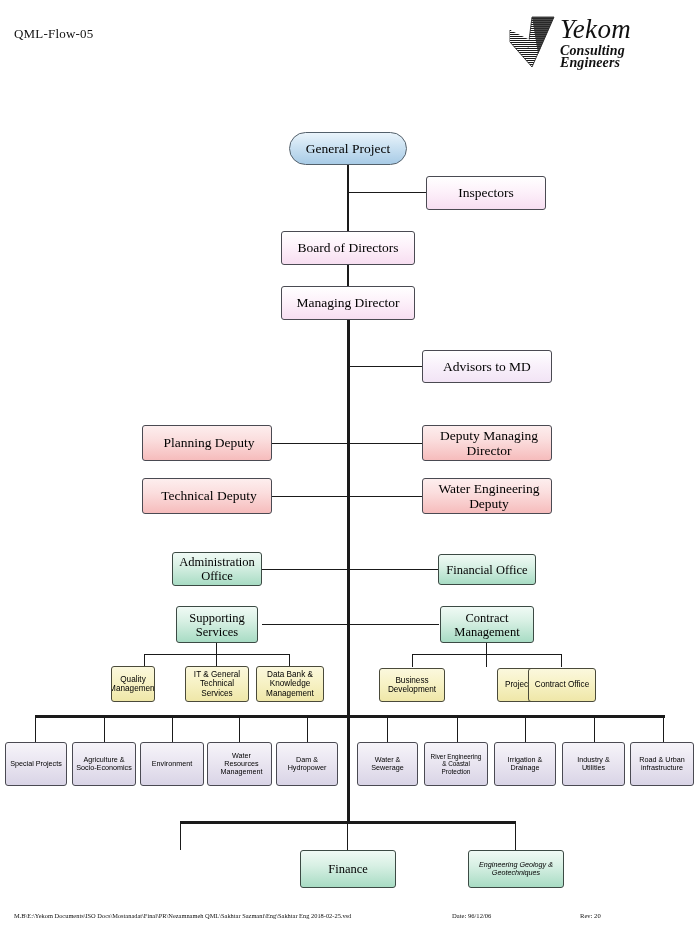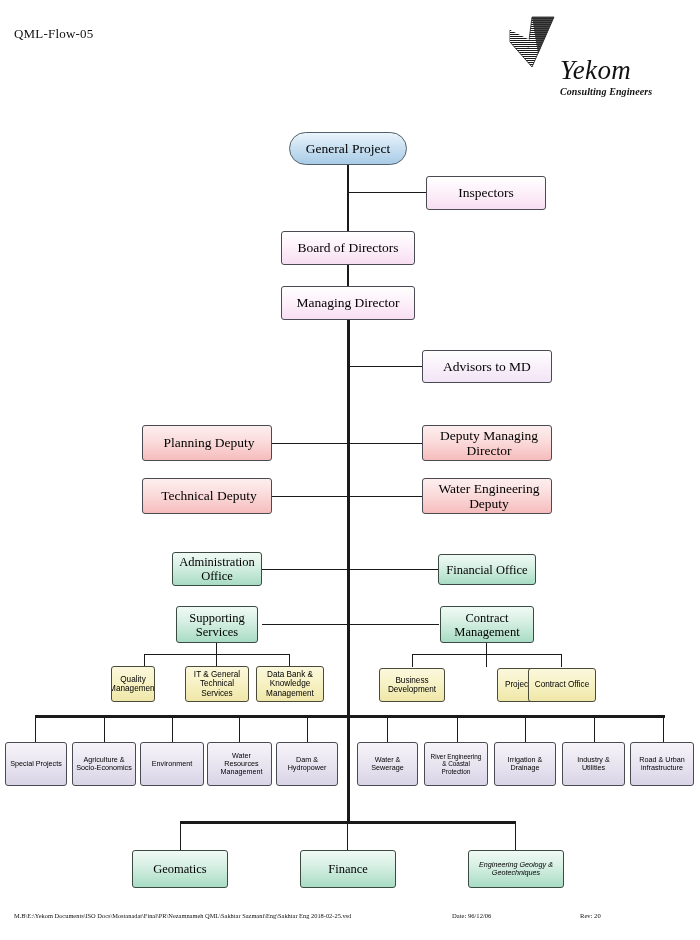--- a/index.html
+++ b/index.html
@@ -50,27 +50,26 @@
     top: 0px;
     width: 108px;
   }
   #logo-name {
     font-family: "Liberation Serif", serif;
     font-style: italic;
     font-size: 27px;
     line-height: 30px;
     color: #111;
     letter-spacing: 0.3px;
-    margin-top: 41px;
   }
   #logo-tag {
     font-family: "Liberation Serif", serif;
     font-style: italic;
     font-weight: bold;
-    font-size: 10px;
+    font-size: 14px;
     line-height: 12px;
     color: #111;
     letter-spacing: 0.1px;
     margin-top: 1px;
   }
 
   
   .line {
     position: absolute;
     background: #1a1a1a;
@@ -351,23 +350,20 @@
   </div>
 
   <div class="node purple t-xs sans" style="left:562px; top:742px; width:63px; height:44px;">
     <span>Industry &amp; Utilities</span>
   </div>
 
   <div class="node purple t-xs sans" style="left:630px; top:742px; width:64px; height:44px;">
     <span>Road &amp; Urban infrastructure</span>
   </div>
 
-  <div class="node green t-md" style="left:132px; top:850px; width:96px; height:38px;">
-    <span>Geomatics</span>
-  </div>
 
   <div class="node green t-md" style="left:300px; top:850px; width:96px; height:38px;">
     <span>Finance</span>
   </div>
 
   <div class="node green t-xs sans" style="left:468px; top:850px; width:96px; height:38px;font-style:italic;">
     <span>Engineering Geology &amp; Geotechniques</span>
   </div>
 
   <div id="footer">

